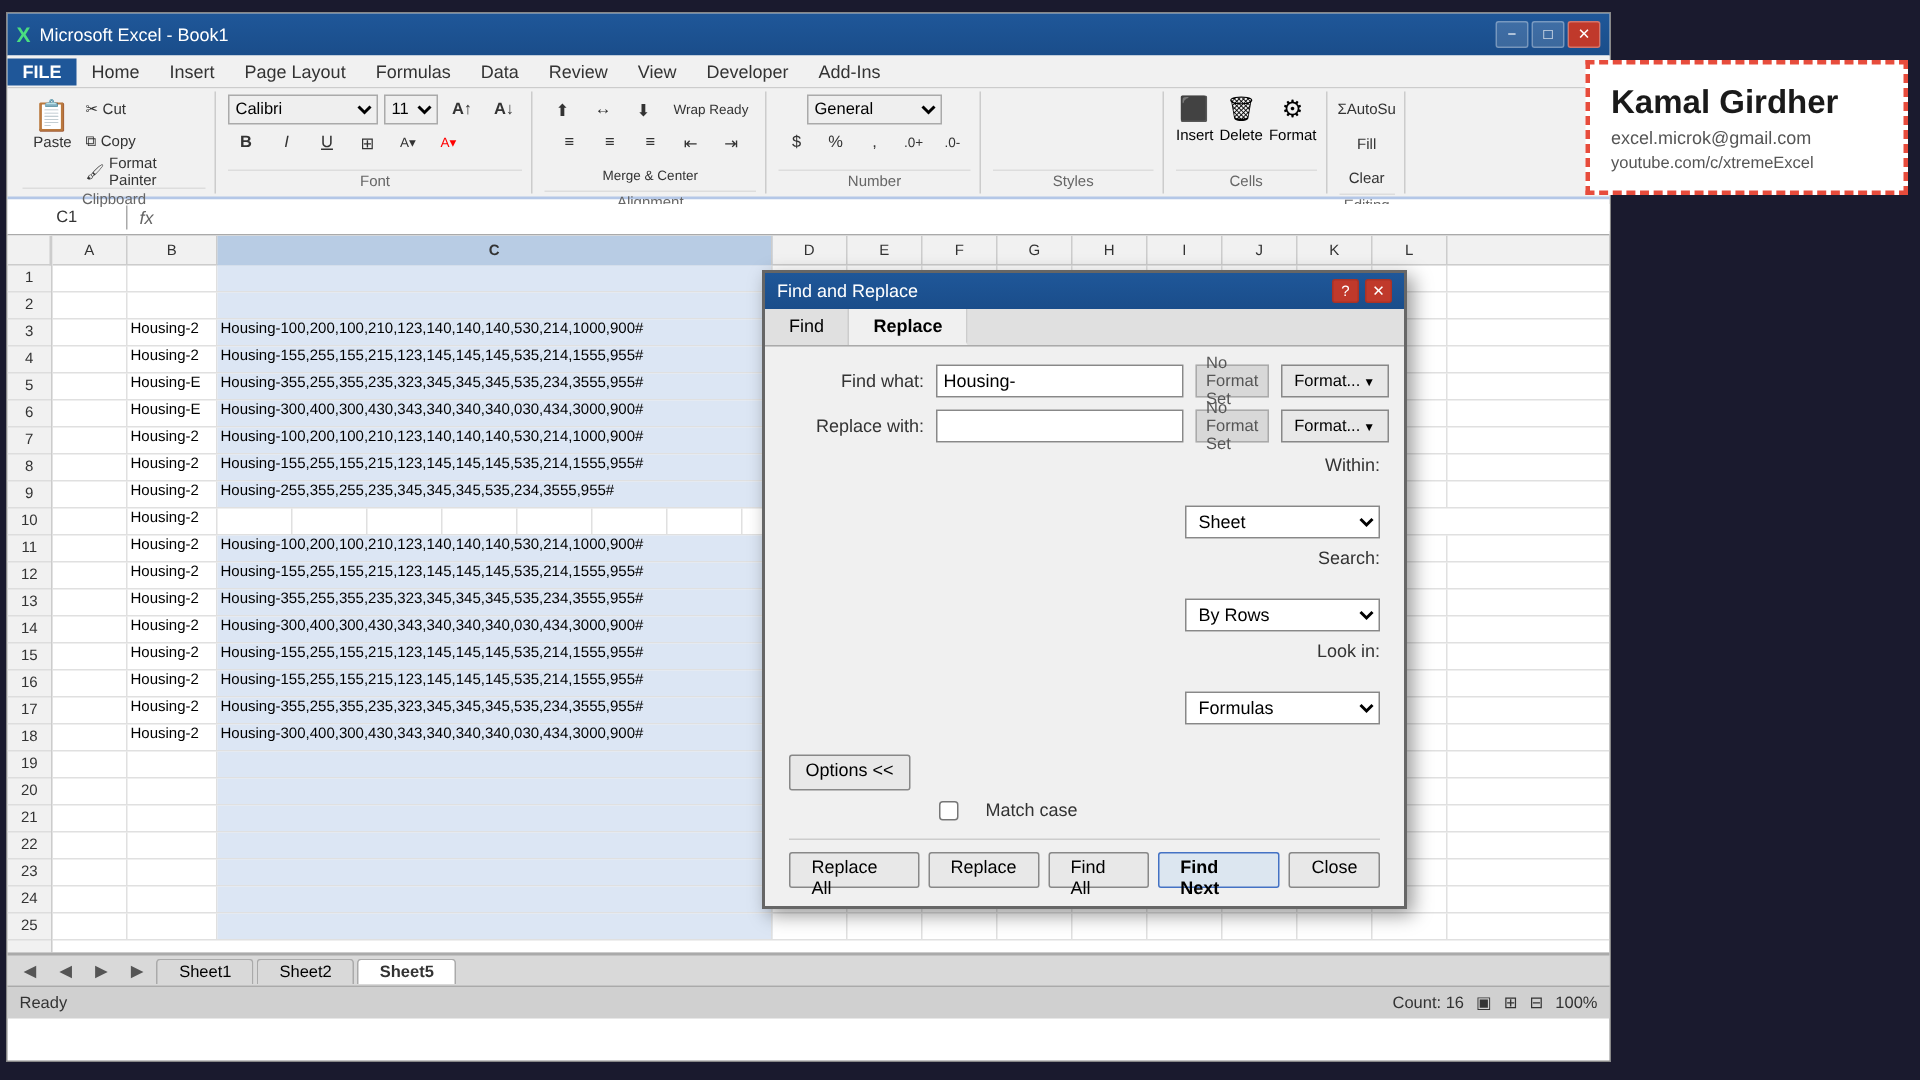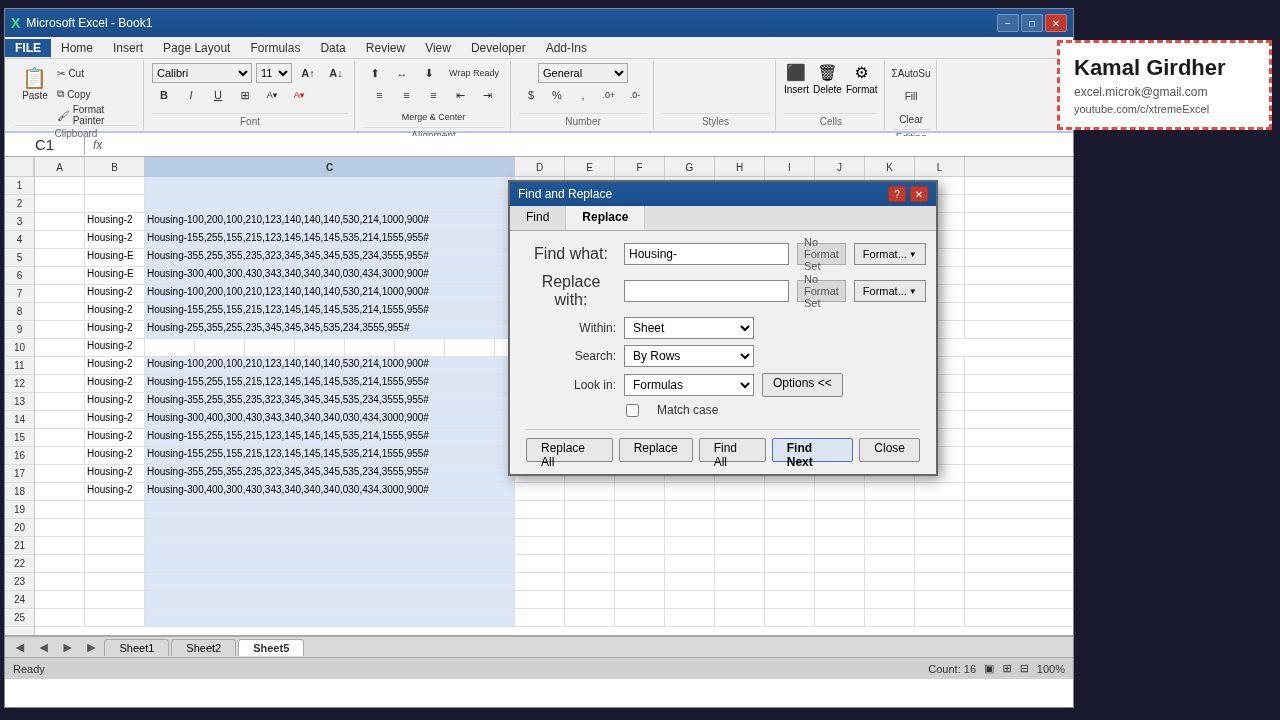--- a/index.html
+++ b/index.html
@@ -96,21 +96,21 @@
     }
 
     
     .formula-bar {
       display: flex; align-items: center;
       background: #fff; border-bottom: 1px solid #aaa;
       height: 24px; font-size: 12px;
     }
     .name-box {
       width: 80px; border-right: 1px solid #aaa;
-      padding: 2px 6px; font-size: 15px; color: #333;
+      padding: 2px 6px; font-size: 11px; color: #333;
       text-align: center;
     }
     .formula-fx {
       padding: 0 8px; color: #666; font-style: italic; font-size: 12px;
     }
     .formula-input {
       flex: 1; border: none; outline: none; font-size: 12px; padding: 2px 4px;
     }
 
     
@@ -274,23 +274,23 @@
       padding: 12px 16px;
     }
     .dialog-row {
       display: flex;
       align-items: center;
       margin-bottom: 8px;
       gap: 8px;
     }
     .dialog-label {
       width: 90px;
-      font-size: 16px;
+      font-size: 12px;
       color: #333;
-      text-align: center;
+      text-align: right;
       flex-shrink: 0;
     }
     .dialog-input {
       flex: 1;
       height: 22px;
       border: 1px solid #888;
       padding: 2px 4px;
       font-size: 12px;
       background: white;
     }
@@ -308,23 +308,24 @@
     .no-format-label {
       height: 22px;
       padding: 2px 6px;
       font-size: 11px;
       background: #d8d8d8;
       border: 1px solid #aaa;
       display: flex; align-items: center; color: #555;
     }
     .dialog-options-row {
       display: flex;
-      align-items: center;
+      align-items: flex-end;
       margin-bottom: 6px;
-      gap: 8px;
+      gap: 20px;
+      flex-direction: column;
     }
     .dialog-select-label {
       width: 90px;
       font-size: 12px;
       color: #333;
       text-align: right;
       flex-shrink: 0;
     }
     .dialog-select {
       width: 130px;

